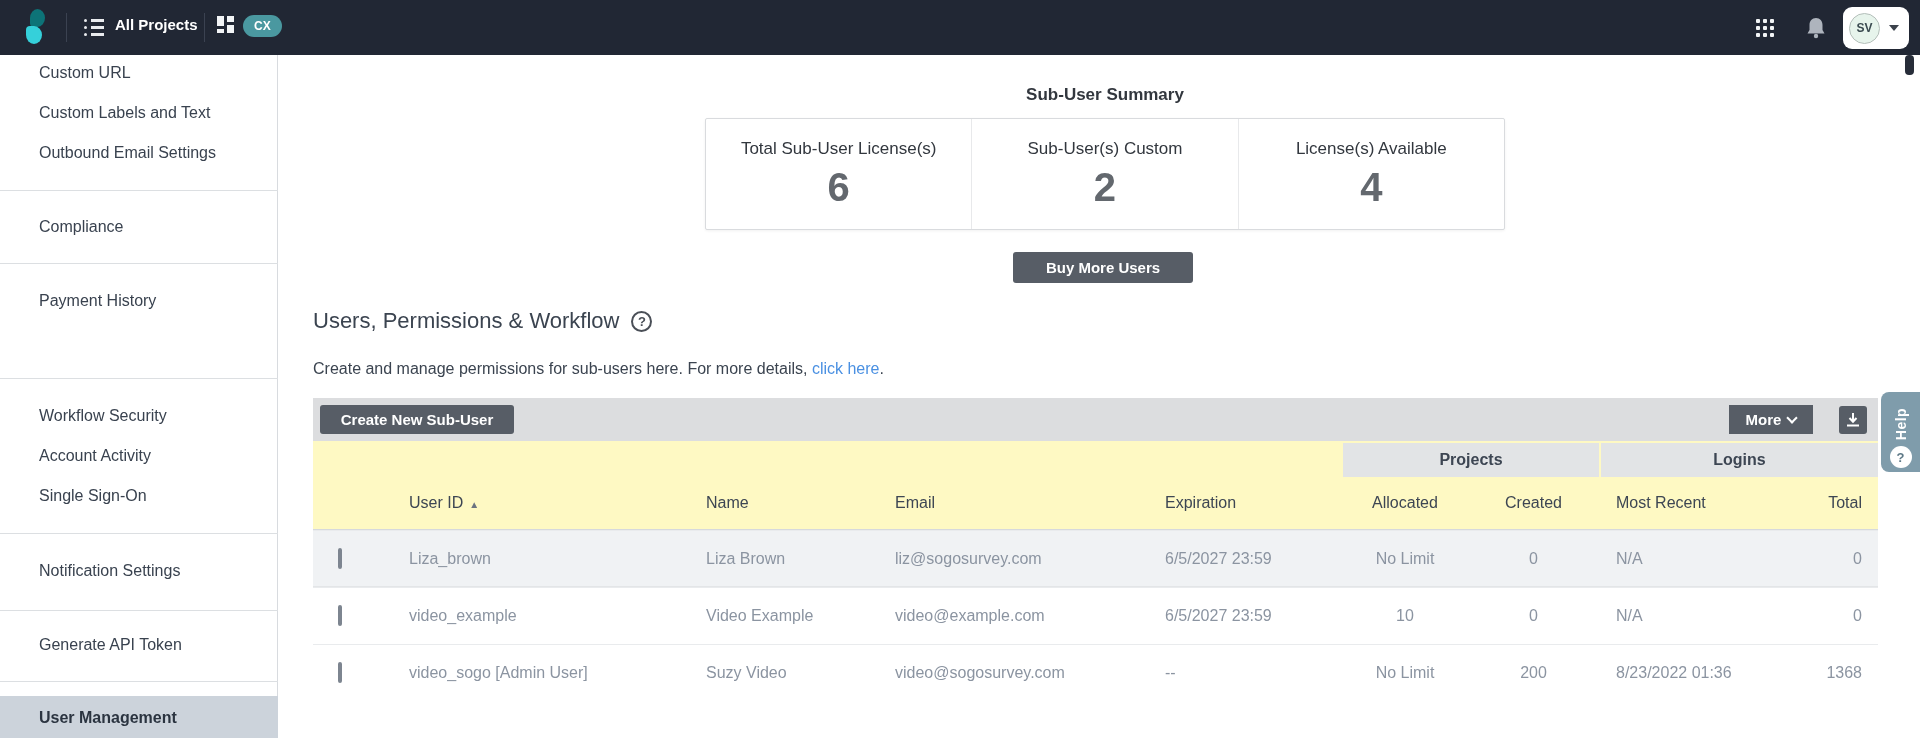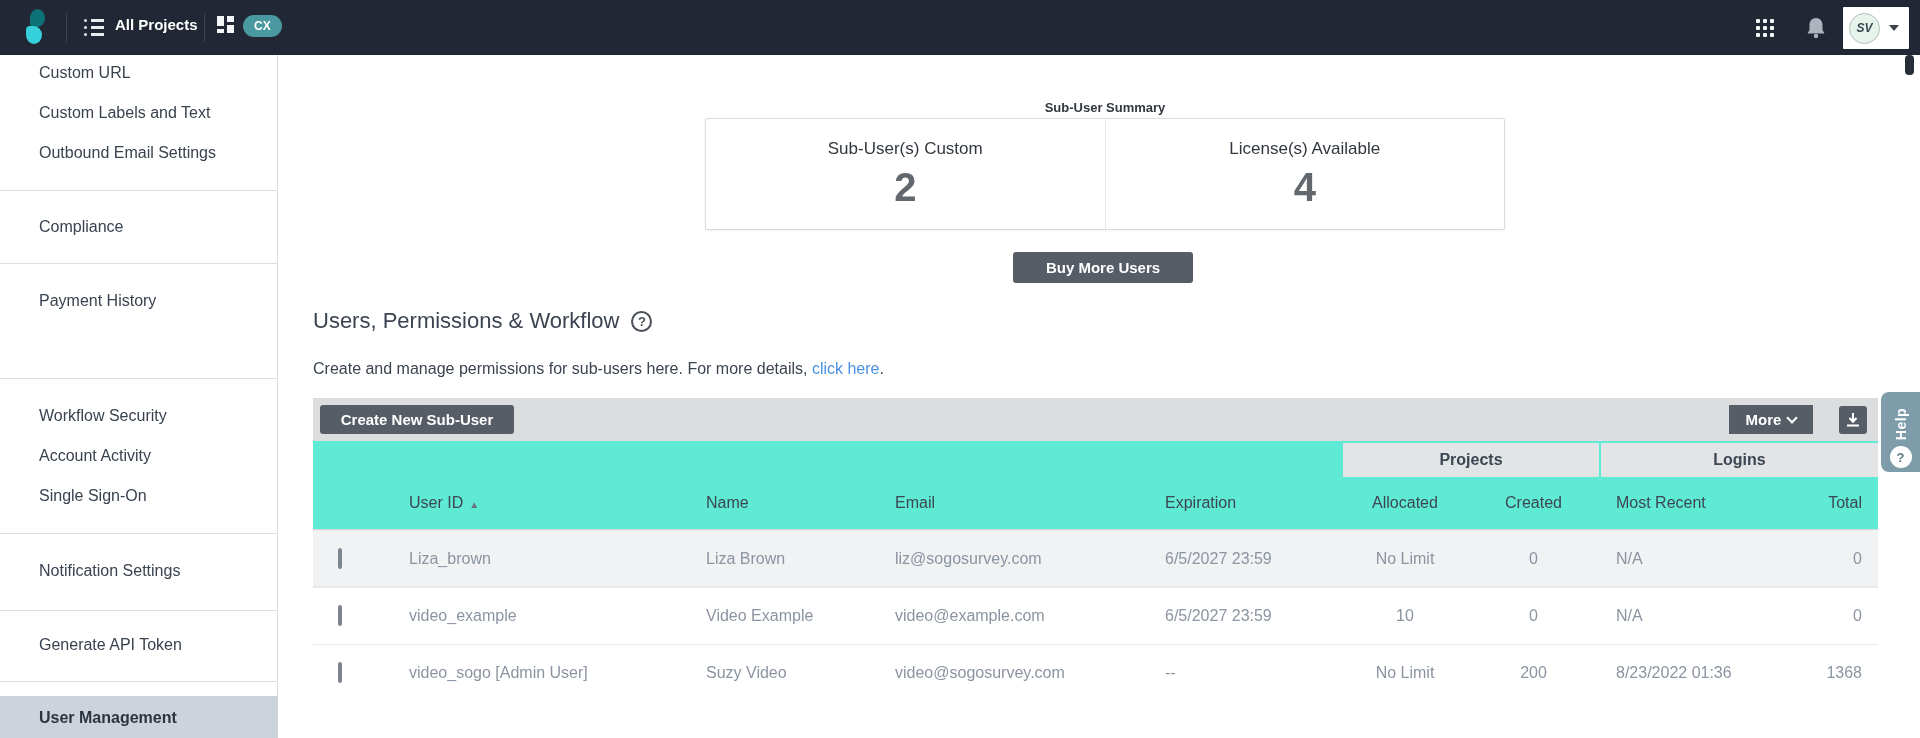--- a/index.html
+++ b/index.html
@@ -24,42 +24,42 @@
   .nav-dash-icon { position:absolute; left:217px; top:16px; width:17px; height:17px; }
   .nav-dash-icon span { position:absolute; background:#f2f4f6; }
   .cx-pill { position:absolute; left:243px; top:15px; height:22px; padding:0 11px;
     border-radius:11px; color:#fff; font-size:12px; font-weight:bold;
     display:flex; align-items:center; }
   .nav-apps-icon { position:absolute; left:1756px; top:19px; width:18px; height:18px;
     display:grid; grid-template-columns:repeat(3,4px); grid-template-rows:repeat(3,4px); gap:3px; }
   .nav-apps-icon i { background:#f2f4f6; border-radius:1px; }
   .nav-bell { position:absolute; left:1806px; top:17px; width:20px; height:22px; }
   .avatar-box { position:absolute; left:1843px; top:7px; width:66px; height:42px;
-    background:#ffffff; border-radius:1px; display:flex; align-items:center; padding:0 6px;font-style:italic; }
+    background:#ffffff; border-radius:9px; display:flex; align-items:center; padding:0 6px; }
   .avatar-circle { width:31px; height:31px; border-radius:50%; background:#e7f4ec;
     border:1px solid #b4bfba; color:#3a4a50; font-size:12px; font-weight:bold;
     display:flex; align-items:center; justify-content:center; }
   .avatar-caret { width:0; height:0; margin-left:9px; border-left:5px solid transparent;
     border-right:5px solid transparent; border-top:6px solid #3c424c; }
 
   
   .scroll-thumb { position:absolute; left:1905px; top:55px; width:9px; height:20px;
     background:#272d39; border-radius:4px; }
 
   
   .sidebar { position:absolute; left:0; top:55px; width:278px; height:683px;
     background:#ffffff; border-right:1px solid #d8dbdf; }
   .sb-item { position:absolute; left:0; width:278px; height:40px; line-height:40px;
     padding-left:39px; font-size:16px; color:#39424f; cursor:pointer; }
   .sb-div { position:absolute; left:0; width:278px; height:1px; background:#dcdfe2; }
   .sb-item.active { background:#ccd3db; font-weight:bold; color:#2b3440; height:43px; line-height:43px; }
 
   
-  .summary-title { position:absolute; left:705px; top:100px; width:800px; text-align:center;
-    font-size:13px; font-weight:bold; color:#32373e; }
+  .summary-title { position:absolute; left:705px; top:85px; width:800px; text-align:center;
+    font-size:17px; font-weight:bold; color:#32373e; }
   .summary-card { position:absolute; left:705px; top:118px; width:800px; height:112px;
     background:#fff; border:1px solid #d9dbde; border-radius:2px;
     box-shadow:0 1px 3px rgba(0,0,0,0.06); display:flex; }
   .stat { flex:1; display:flex; flex-direction:column; align-items:center; padding-top:20px; }
   .stat + .stat { border-left:1px solid #e8e9eb; }
   .stat-label { font-size:17px; color:#32373e; }
   .stat-value { font-size:40px; font-weight:600; color:#63686e; margin-top:6px; }
   .buy-btn { position:absolute; left:1013px; top:252px; width:180px; height:31px;
     background:#575d66; border:none; border-radius:3px; color:#fff; font-size:15px;
     font-weight:bold; font-family:inherit; cursor:pointer; }
@@ -82,21 +82,21 @@
   .more-btn { position:absolute; right:65px; top:7px; width:84px; height:29px;
     background:#575d66; border:none; border-radius:0; color:#fff; font-size:15px;
     font-weight:bold; font-family:inherit; cursor:pointer;
     display:flex; align-items:center; justify-content:center; gap:7px; }
   .chev { width:8px; height:8px; border-right:2px solid #fff; border-bottom:2px solid #fff;
     transform:rotate(45deg); margin-top:-4px; }
   .dl-btn { position:absolute; right:11px; top:8px; width:28px; height:28px;
     background:#575d66; border:none; border-radius:3px; cursor:pointer;
     display:flex; align-items:center; justify-content:center; }
 
-  .grid-header { position:relative; height:89px; background:#5eead4; border-bottom:1px solid #d6d9dc; }
+  .grid-header { position:relative; height:89px; background:#fef9c3; border-bottom:1px solid #d6d9dc; }
   .grp-box { position:absolute; top:2px; height:34px; background:#e2e4e6;
     display:flex; align-items:center; justify-content:center; font-size:16px;
     font-weight:bold; color:#3d4653; }
   .grp-projects { left:1030px; width:256px; }
   .grp-logins  { left:1288px; width:277px; }
   .sub-row { position:absolute; left:0; bottom:0; height:53px; width:1565px;
     display:flex; align-items:center; }
   .hcell { font-size:16px; color:#3d4653; }
 
   .c0 { width:80px; }  .c1 { width:297px; padding-left:16px; }
@@ -198,20 +198,24 @@
   <div class="sb-item" style="top:496px;">Notification Settings</div>
   <div class="sb-div" style="top:555px;"></div>
   <div class="sb-item" style="top:570px;">Generate API Token</div>
   <div class="sb-div" style="top:626px;"></div>
   <div class="sb-item active" style="top:641px;">User Management</div>
 </div>
 
 <div class="summary-title">Sub-User Summary</div>
 <div class="summary-card">
   <div class="stat">
+    <div class="stat-label">Total Sub-User License(s)</div>
+    <div class="stat-value">6</div>
+  </div>
+  <div class="stat">
     <div class="stat-label">Sub-User(s) Custom</div>
     <div class="stat-value">2</div>
   </div>
   <div class="stat">
     <div class="stat-label">License(s) Available</div>
     <div class="stat-value">4</div>
   </div>
 </div>
 <button class="buy-btn">Buy More Users</button>
 

